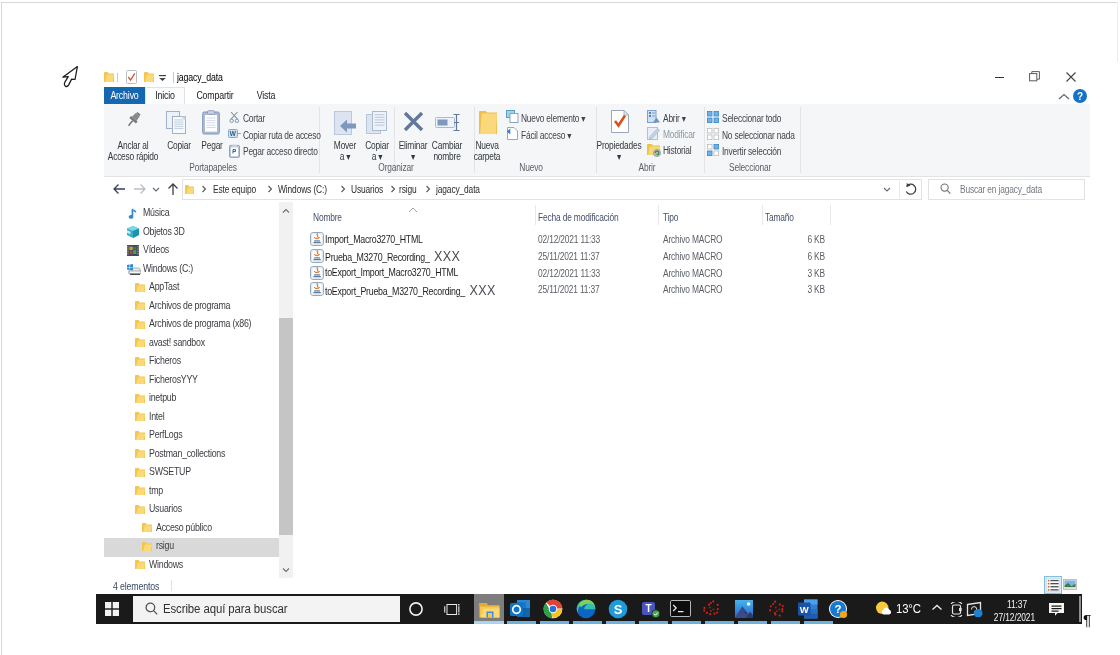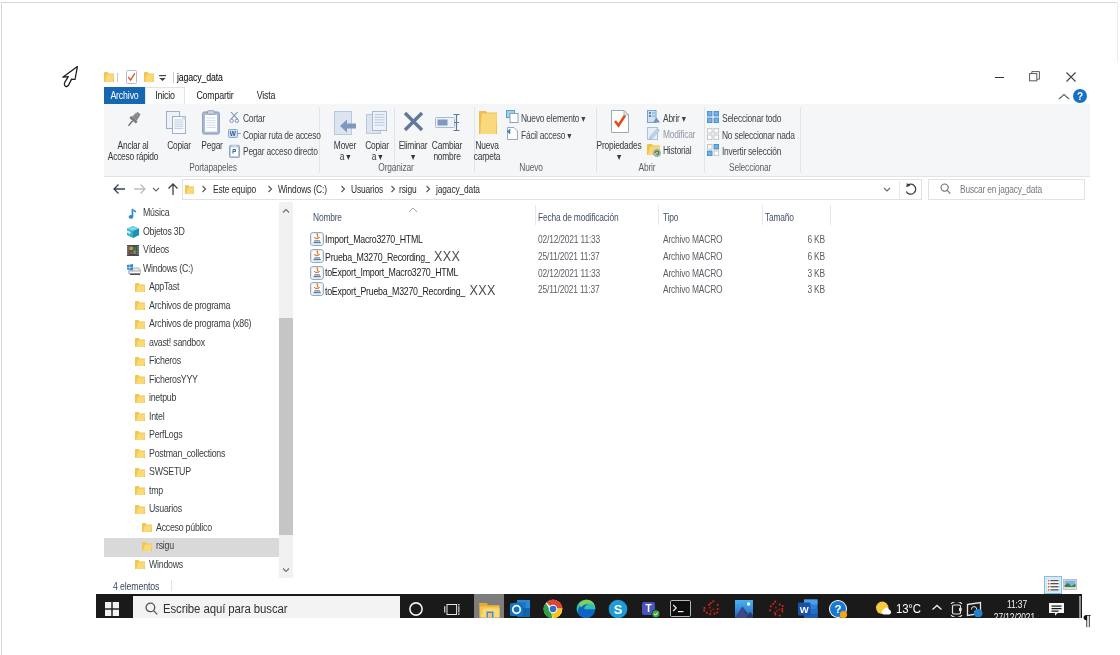--- a/index.html
+++ b/index.html
@@ -467,21 +467,21 @@
     <rect x="6.4" y="10.1" width="8.2" height="1.3" fill="#4a4f55"></rect>
     <rect x="6.4" y="13.200000000000001" width="8.2" height="1.3" fill="#4a4f55"></rect>
   </svg>
 <svg class="abs" style="left:1063px;top:579px;" width="14" height="11" viewBox="0 0 14 11">
     <rect x="0.5" y="0.5" width="13" height="10" fill="#e8e8e8" stroke="#b5b5b5" stroke-width="0.8"></rect>
     <rect x="1.5" y="1.5" width="11" height="5" fill="#7db4e8"></rect>
     <path d="M1.5 6.5 L5 4 L8.5 6.9 L12.5 4.7 L12.5 8 L1.5 8 Z" fill="#3e7f46"></path>
     <rect x="1.5" y="8" width="11" height="1.5" fill="#d8d8d8"></rect>
   </svg>
 <div class="t" style="left:1083px;top:611px;font-size:15.5px;color:#111;letter-spacing:0px;line-height:18.5px;">¶</div>
-<div class="abs" id="taskbar" style="left:96px;top:594px;width:986px;height:24px;background:#1a1a1a;overflow:hidden;">
+<div class="abs" id="taskbar" style="left:96px;top:594px;width:986px;height:30px;background:#1a1a1a;overflow:hidden;">
 <svg class="abs" style="left:9px;top:8px;" width="14" height="14" viewBox="0 0 14 14">
       <rect x="0" y="0" width="6.3" height="6.3" fill="#f2f2f2"></rect>
       <rect x="7.7" y="0" width="6.3" height="6.3" fill="#f2f2f2"></rect>
       <rect x="0" y="7.7" width="6.3" height="6.3" fill="#f2f2f2"></rect>
       <rect x="7.7" y="7.7" width="6.3" height="6.3" fill="#f2f2f2"></rect>
     </svg>
 <div class="abs" style="left:37px;top:2px;width:267px;height:26px;background:#f3f3f3;"></div>
 <svg class="abs" style="left:49px;top:8px;" width="13" height="14" viewBox="0 0 13 14">
       <circle cx="5.4" cy="5.4" r="4.3" fill="none" stroke="#50555b" stroke-width="1.3"></circle>
       <path d="M8.6 8.6 L12.2 12.4" stroke="#50555b" stroke-width="1.3"></path>

